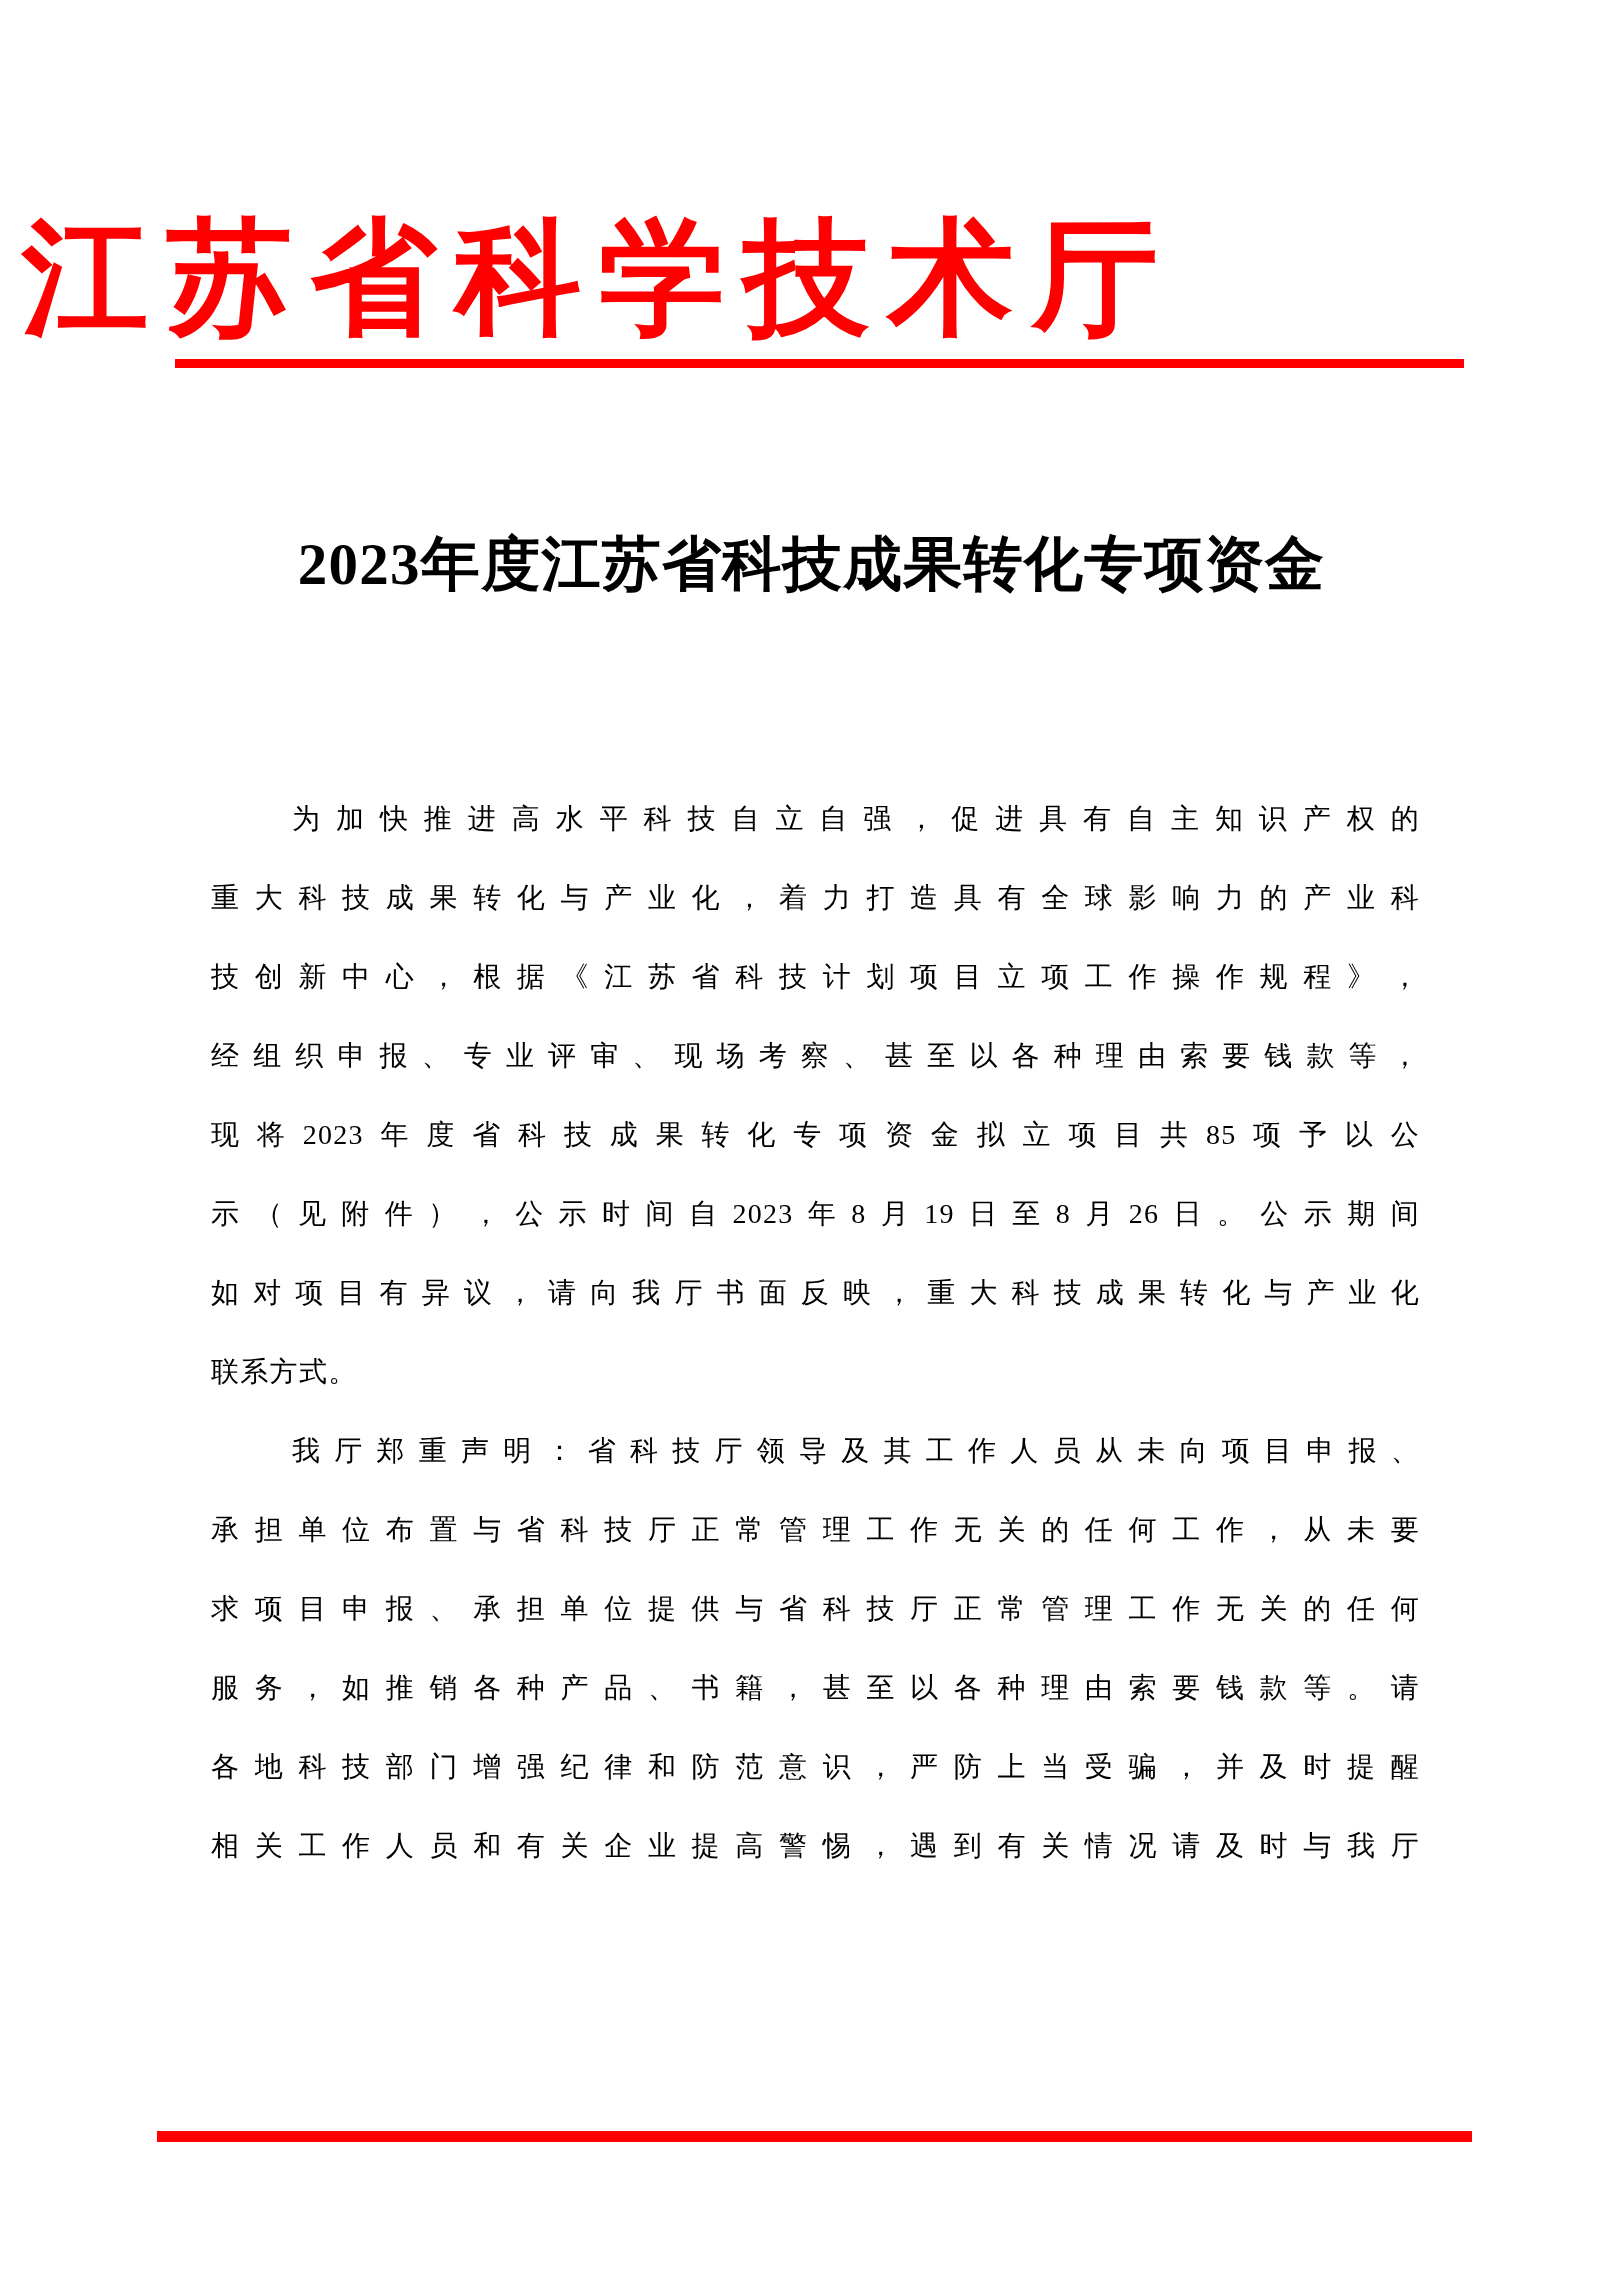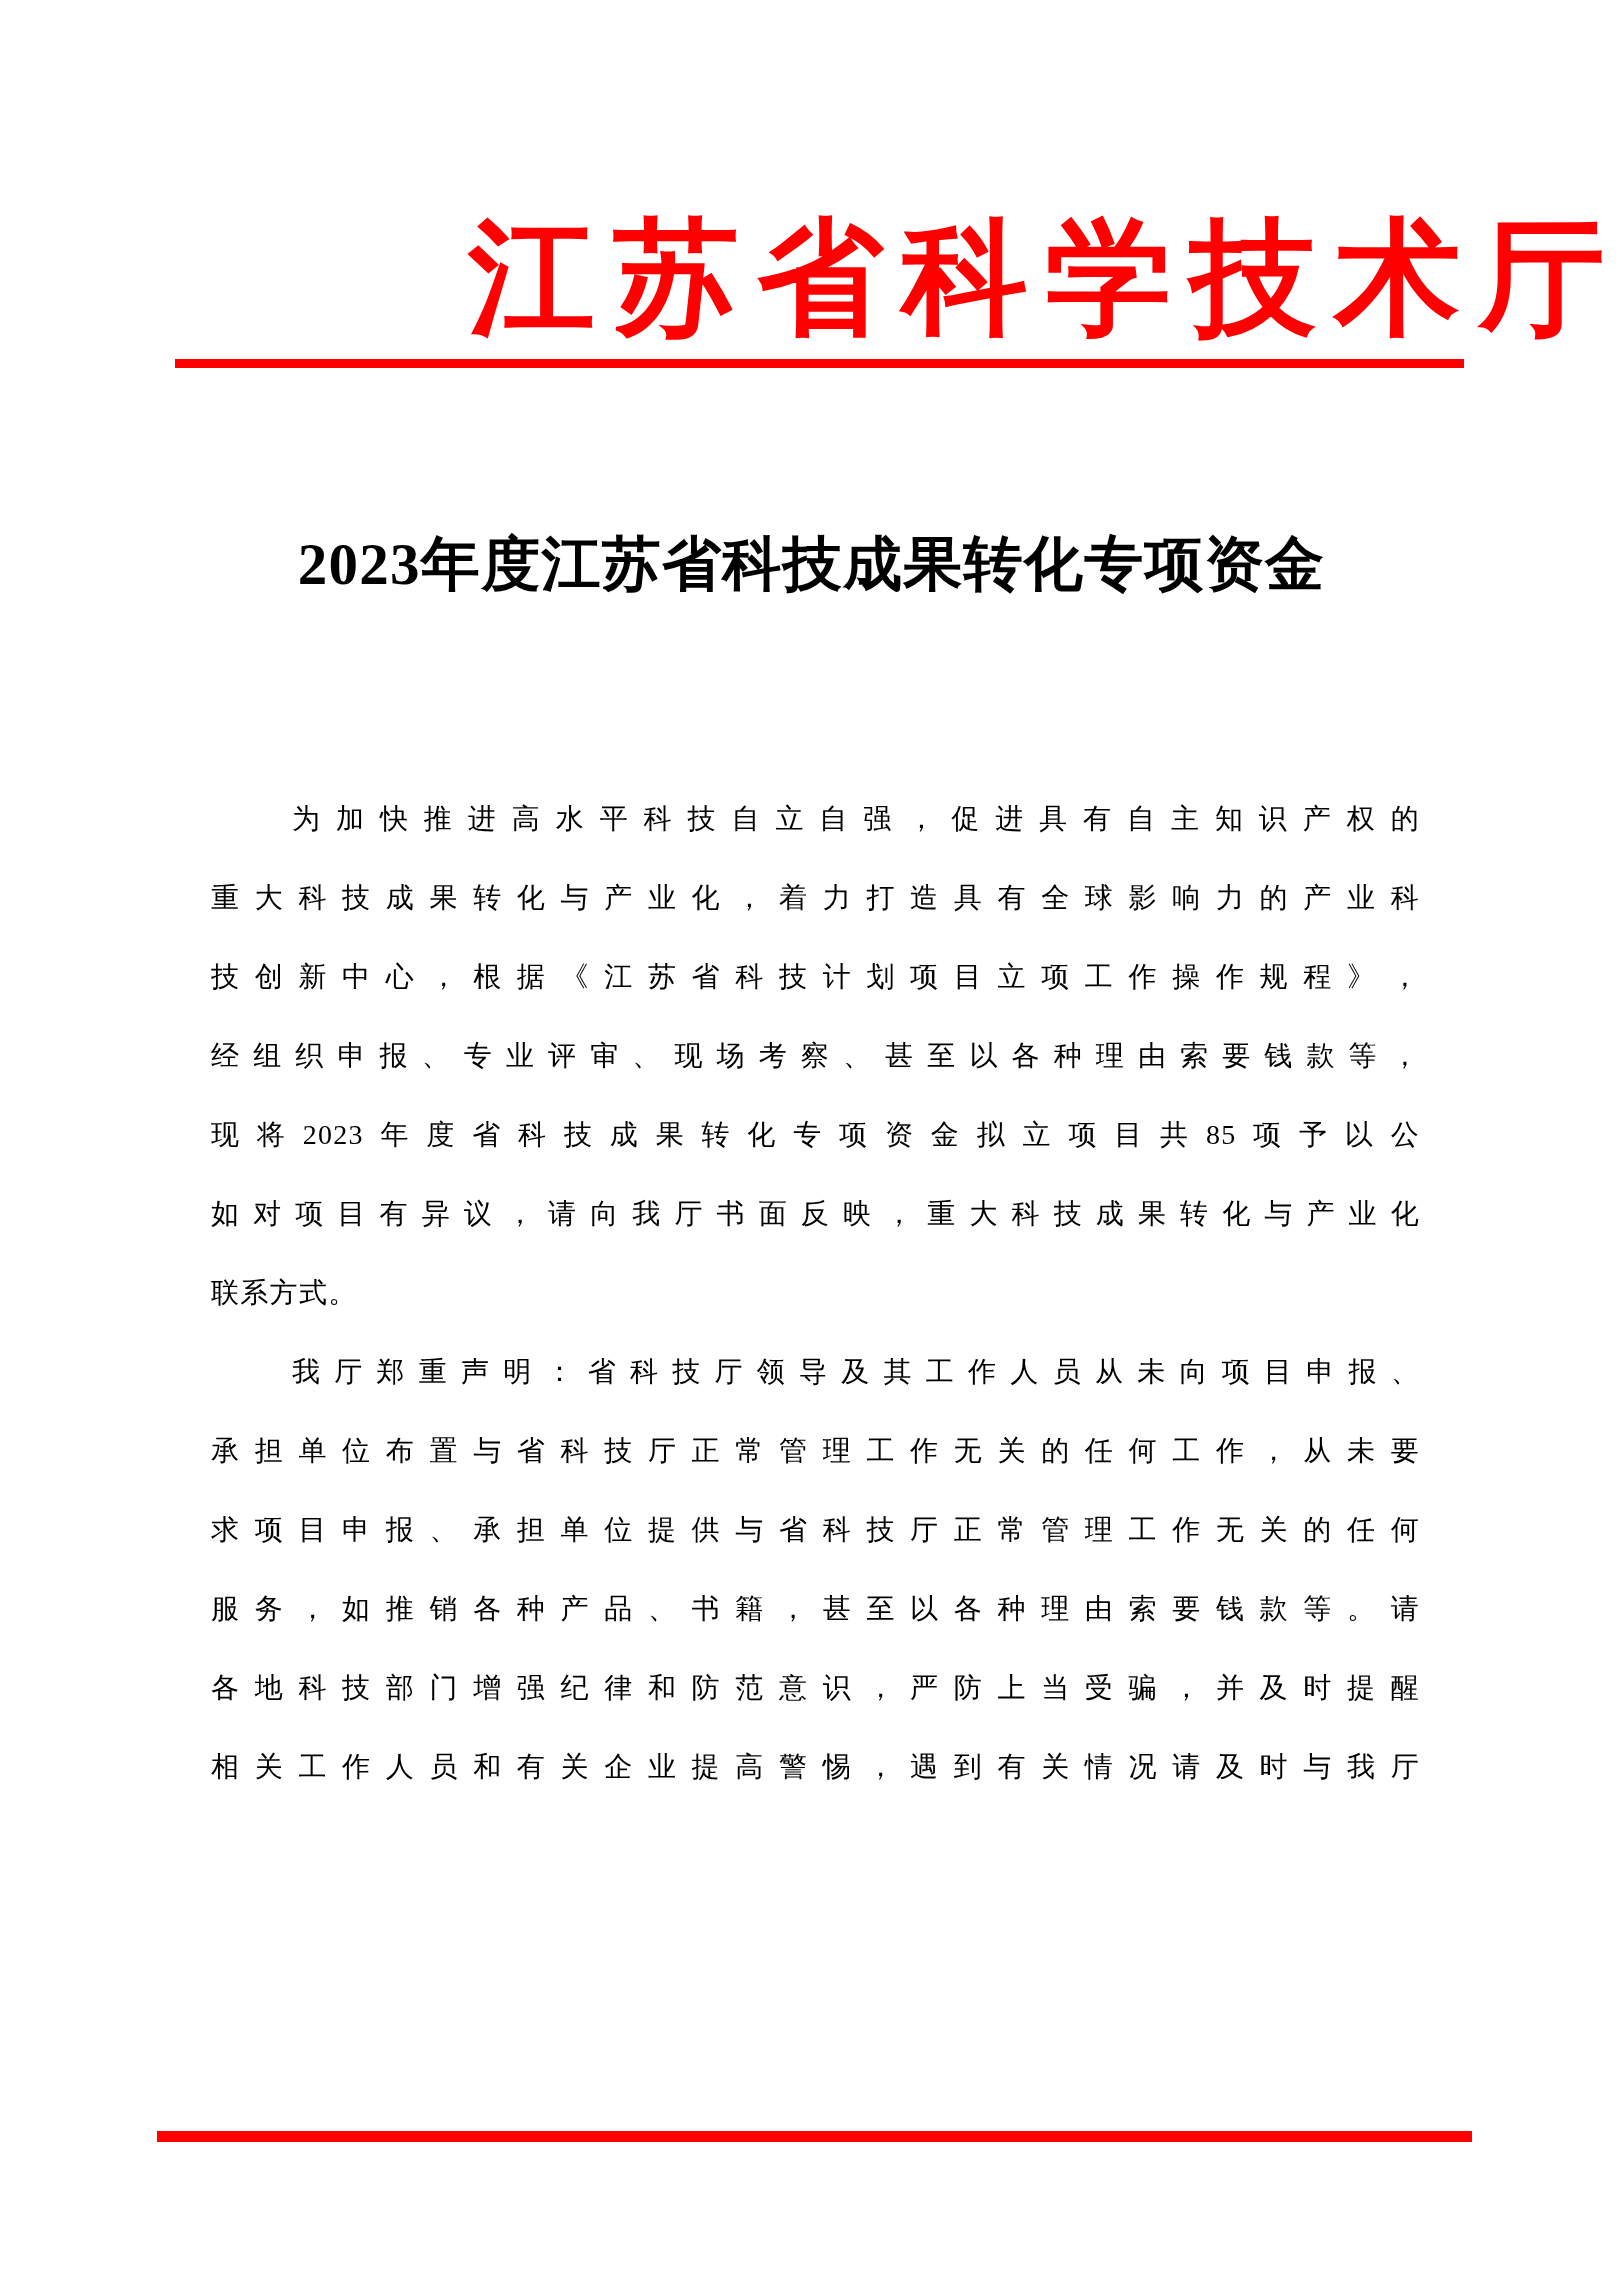--- a/index.html
+++ b/index.html
@@ -14,21 +14,21 @@
     font-family: "Liberation Serif", "DejaVu Serif", serif;
     color: var(--ink);
     overflow: hidden;
   }
   
   .letterhead {
     position: absolute;
     top: 216px;
     left: 0;
     width: 100%;
-    text-align: right;
+    text-align: left;
     font-size: 126px;
     line-height: 126px;
     font-weight: bold;
     color: var(--accent);
     letter-spacing: 18.3px;
     padding-left: 22px; 
     white-space: nowrap;
   }
   .rule-top {
     position: absolute;
@@ -96,20 +96,21 @@
   <div class="doc-title">
     <div>2023年度江苏省科技成果转化专项资金</div>
   </div>
 
   <div class="body-text">
     <div class="line j indent">为加快推进高水平科技自立自强，促进具有自主知识产权的</div>
     <div class="line j">重大科技成果转化与产业化，着力打造具有全球影响力的产业科</div>
     <div class="line j">技创新中心，根据《江苏省科技计划项目立项工作操作规程》，</div>
     <div class="line j">经组织申报、专业评审、现场考察、甚至以各种理由索要钱款等，</div>
     <div class="line j">现将2023年度省科技成果转化专项资金拟立项目共85项予以公</div>
+    <div class="line j">示（见附件），公示时间自2023年8月19日至8月26日。公示期间</div>
     <div class="line j">如对项目有异议，请向我厅书面反映，重大科技成果转化与产业化</div>
     <div class="line">联系方式。</div>
     <div class="line j indent">我厅郑重声明：省科技厅领导及其工作人员从未向项目申报、</div>
     <div class="line j">承担单位布置与省科技厅正常管理工作无关的任何工作，从未要</div>
     <div class="line j">求项目申报、承担单位提供与省科技厅正常管理工作无关的任何</div>
     <div class="line j">服务，如推销各种产品、书籍，甚至以各种理由索要钱款等。请</div>
     <div class="line j">各地科技部门增强纪律和防范意识，严防上当受骗，并及时提醒</div>
     <div class="line j">相关工作人员和有关企业提高警惕，遇到有关情况请及时与我厅</div>
   </div>
 

